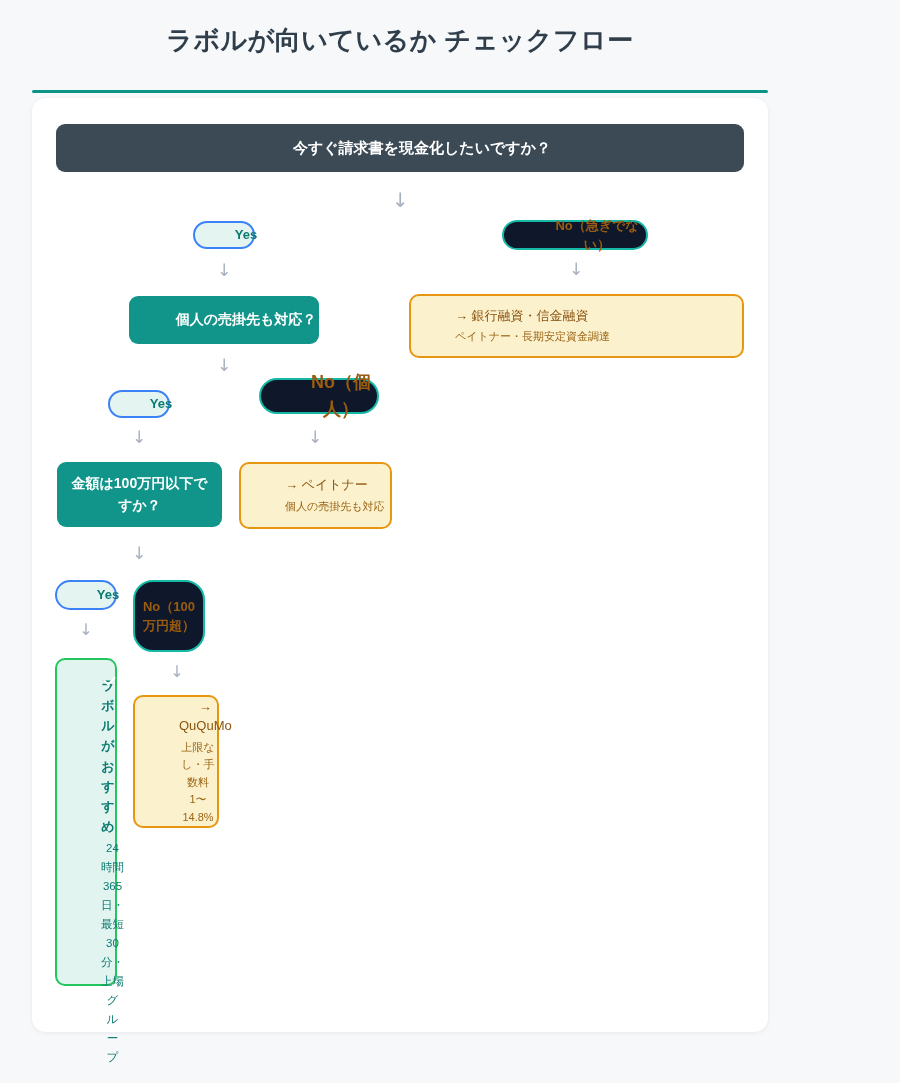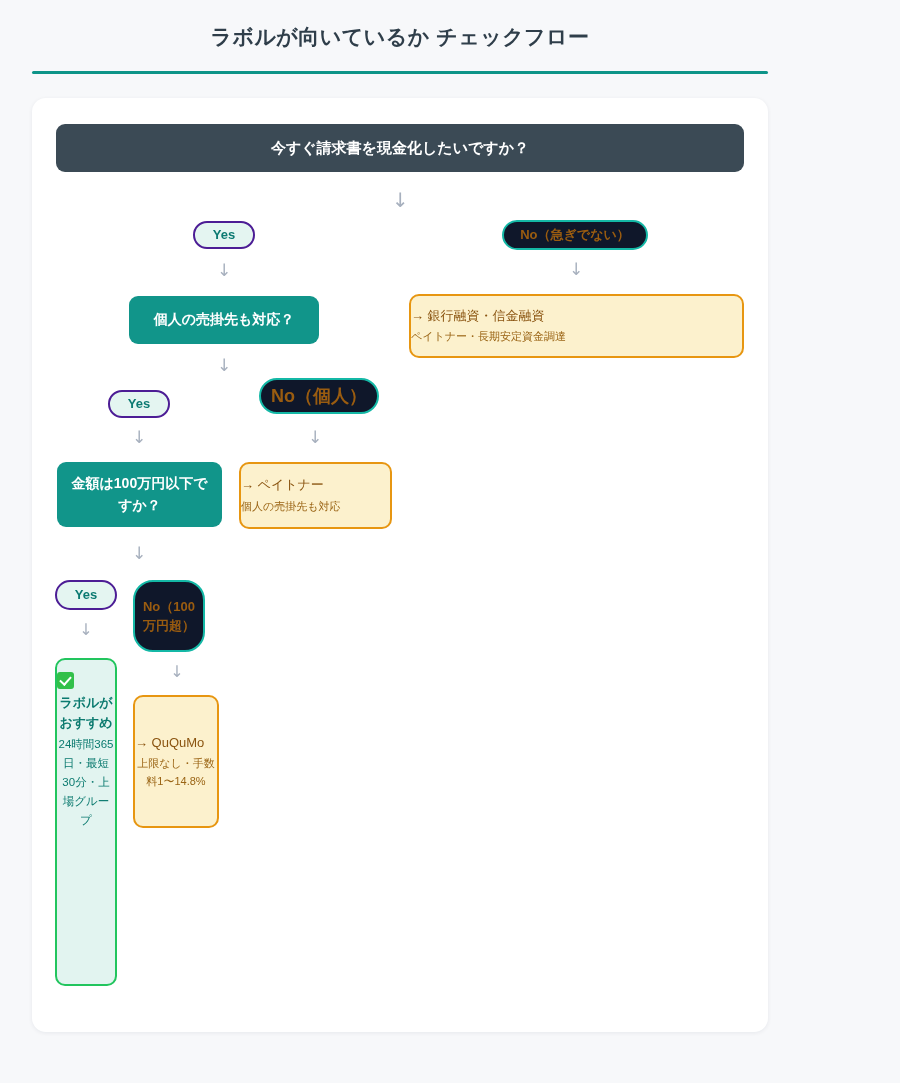--- a/index.html
+++ b/index.html
@@ -20,26 +20,26 @@
 
   
   .header {
     position: absolute;
     left: 32px;
     top: 22px;
     width: 736px;
   }
   .header-title {
     text-align: center;
-    font-size: 21px;
+    font-size: 26px;
     font-weight: 700;
     color: #2f3e4a;
     letter-spacing: 0.5px;
     line-height: 1.4;
-    padding-bottom: 20px;
+    padding-bottom: 32px;
   }
   .header-rule {
     height: 3px;
     background: #0d9488;
     width: 100%;
     border-radius: 2px;
   }
 
   
   .card {
@@ -47,21 +47,21 @@
     left: 32px;
     top: 98px;
     width: 736px;
     height: 934px;
     background: #ffffff;
     border-radius: 14px;
     box-shadow: 0 1px 4px rgba(20,30,50,0.07);
   }
 
   
-  .node { position: absolute; }
+  .node { position: absolute; padding-left: 44px; }
 
   .q-box {
     background: #11958a;
     color: #ffffff;
     border-radius: 9px;
     font-weight: 700;
     display: flex;
     align-items: center;
     justify-content: center;
     text-align: center;
@@ -75,21 +75,21 @@
     border-radius: 999px;
     display: flex;
     align-items: center;
     justify-content: center;
     text-align: center;
     font-weight: 700;
     line-height: 1.5;
   }
   .pill.yes {
     background: #e4f5f1;
-    border: 2px solid #4c1d95;
+    border: 2px solid #3b82f6;
     color: #0c7a72;
   }
   .pill.no {
     background: #0f172a;
     border: 2px solid #14b8a6;
     color: #9a5c10;
   }
   .pill.no.boxy {
     border-radius: 20px;
   }

